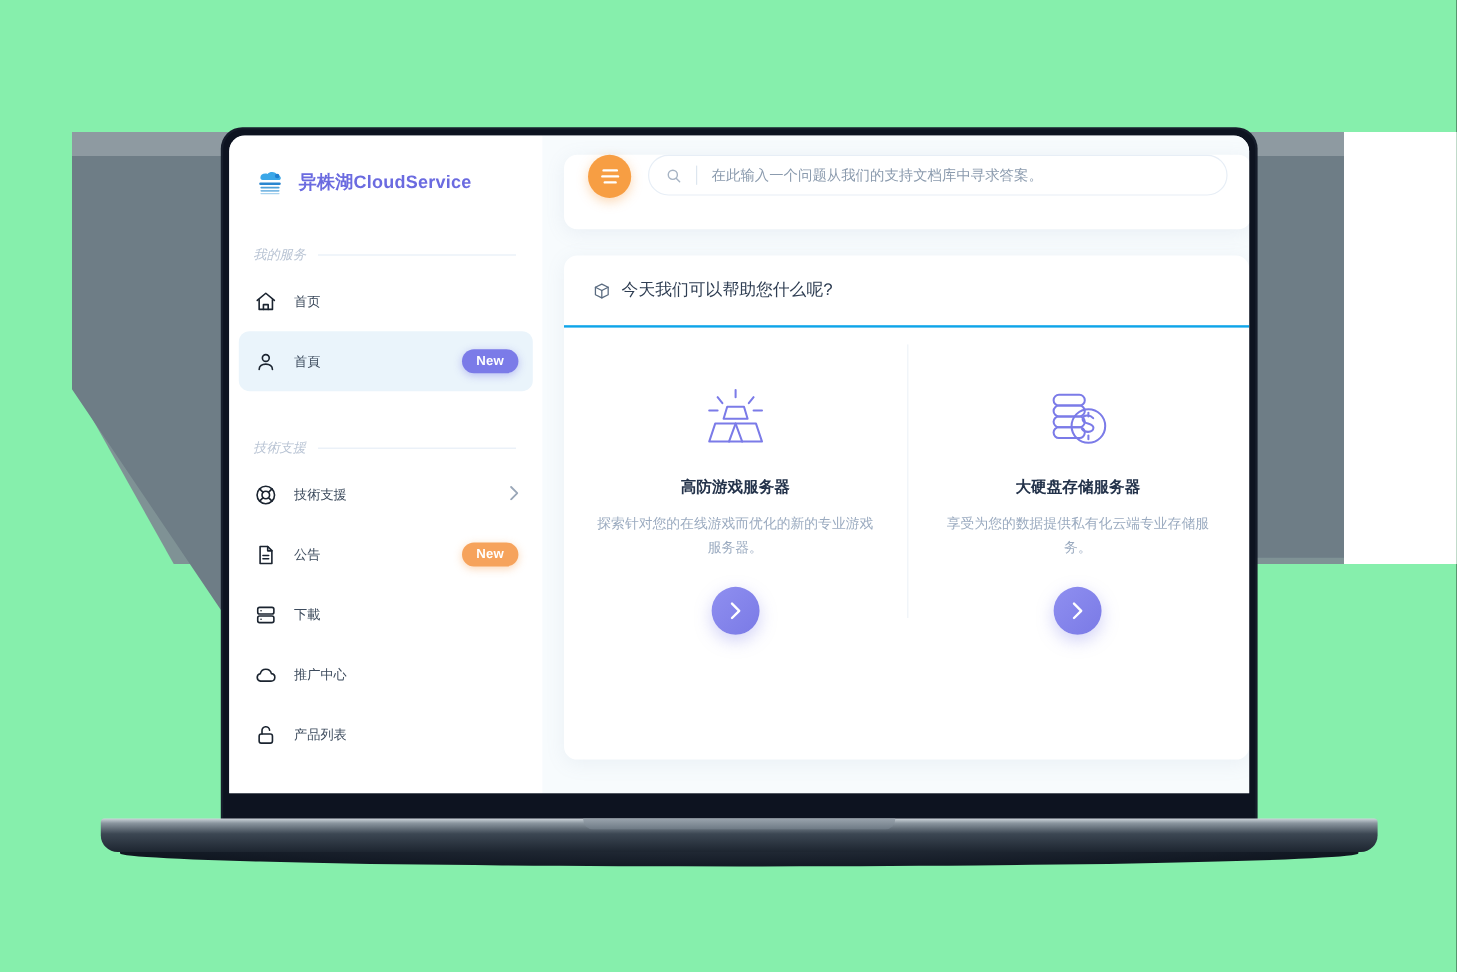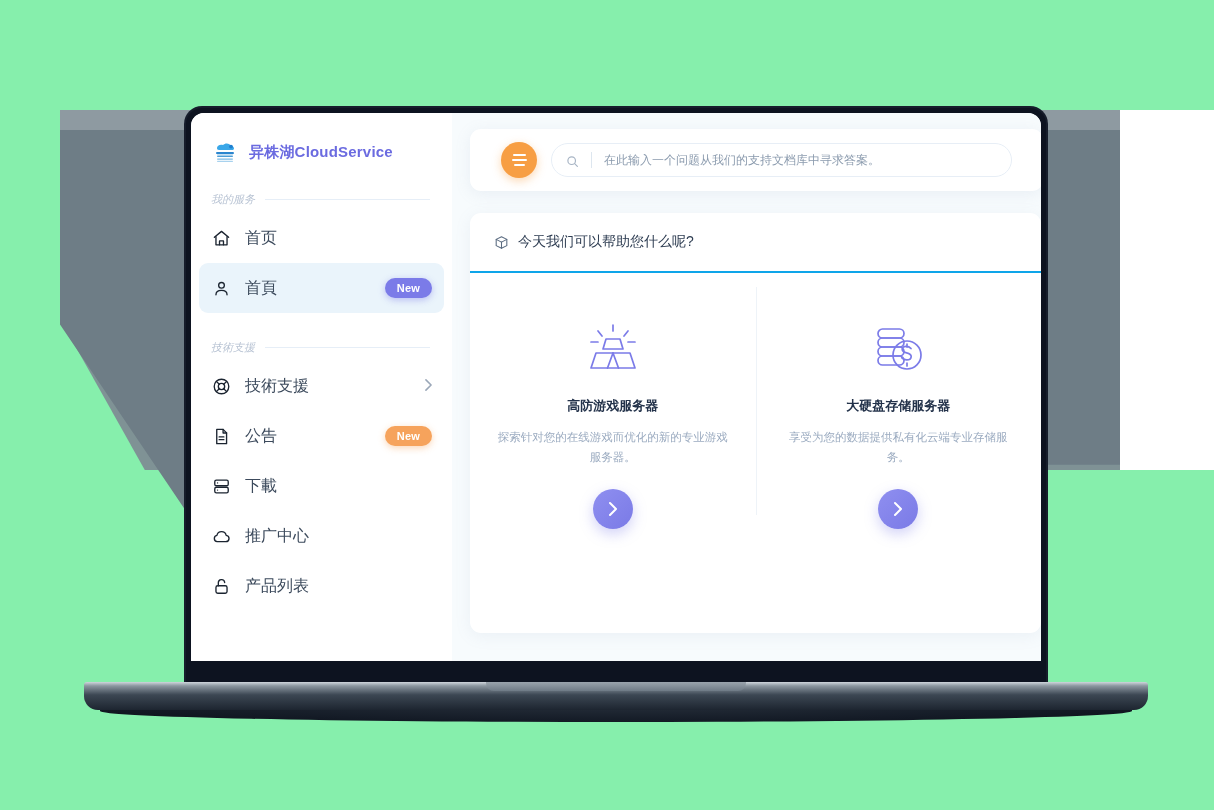--- a/index.html
+++ b/index.html
@@ -65,48 +65,48 @@
   
   .sidebar {
     width:261px; flex:0 0 261px; background:#ffffff; height:100%;
     padding:0; position:relative;
   }
   .brand { display:flex; align-items:center; gap:10px; padding:26px 0 0 20px; }
   .brand-logo { width:28px; height:26px; position:relative; flex:0 0 28px; }
   .brand-logo svg{ display:block; }
   .brand-title { font-size:15px; font-weight:bold; color:#6b6be0; letter-spacing:.2px; white-space:nowrap;}
 
-  .group-head { display:flex; align-items:center; gap:10px; padding:0 22px 0 20px; margin-top:27px; }
+  .group-head { display:flex; align-items:center; gap:10px; padding:0 22px 0 20px; margin-top:40px; }
   .group-head .gtxt { font-size:11px; color:#b9c4d4; font-style:italic; white-space:nowrap; }
   .group-head .gline { flex:1; height:1px; background:#e6eef7; }
 
   .nav { margin-top:6px; }
   .nav-item {
     display:flex; align-items:center; gap:14px;
     height:50px; margin:0 8px; padding:0 12px; border-radius:9px;
     cursor:pointer; position:relative;
   }
   .nav-item.active { background:#eaf4fb; }
   .nav-ico { width:20px; height:20px; flex:0 0 20px; color:#1b2430; display:flex; align-items:center; justify-content:center;}
   .nav-ico svg{ display:block; }
-  .nav-label { font-size:16px; color:#3c4a5c; flex:1; white-space:nowrap; }
+  .nav-label { font-size:11px; color:#3c4a5c; flex:1; white-space:nowrap; }
   .chev { color:#9aa7b8; font-size:13px; line-height:1; }
   .badge {
     font-size:11px; font-weight:bold; color:#fff;
     padding:4px 12px; border-radius:11px; letter-spacing:.2px;margin-left:25px;
   }
   .badge.purple { background:#7b7be8; box-shadow:0 2px 7px rgba(123,123,232,.45); }
   .badge.orange { background:#f6a35c; box-shadow:0 2px 7px rgba(246,163,92,.45); }
 
   
   .main { flex:1; background:#f7fbfd; padding:16px 0 0 18px; overflow:hidden; }
 
   .searchbar {
     background:#fff; border-radius:11px; height:62px;
-    display:flex; align-items:center; gap:14px; padding:0 31px;
+    display:flex; gap:14px; padding:0 20px;
     box-shadow:0 3px 16px rgba(130,150,180,.12);
     margin-right:-2px;
   }
   .burger {
     width:36px; height:36px; border-radius:50%; background:#f79e43;
     display:flex; flex-direction:column; align-items:center; justify-content:center; gap:3px;
     flex:0 0 36px; box-shadow:0 3px 10px rgba(247,158,67,.4); cursor:pointer;
   }
   .burger i { display:block; background:#fff; height:2px; border-radius:2px; }
   .burger i:nth-child(1){ width:13px; }

